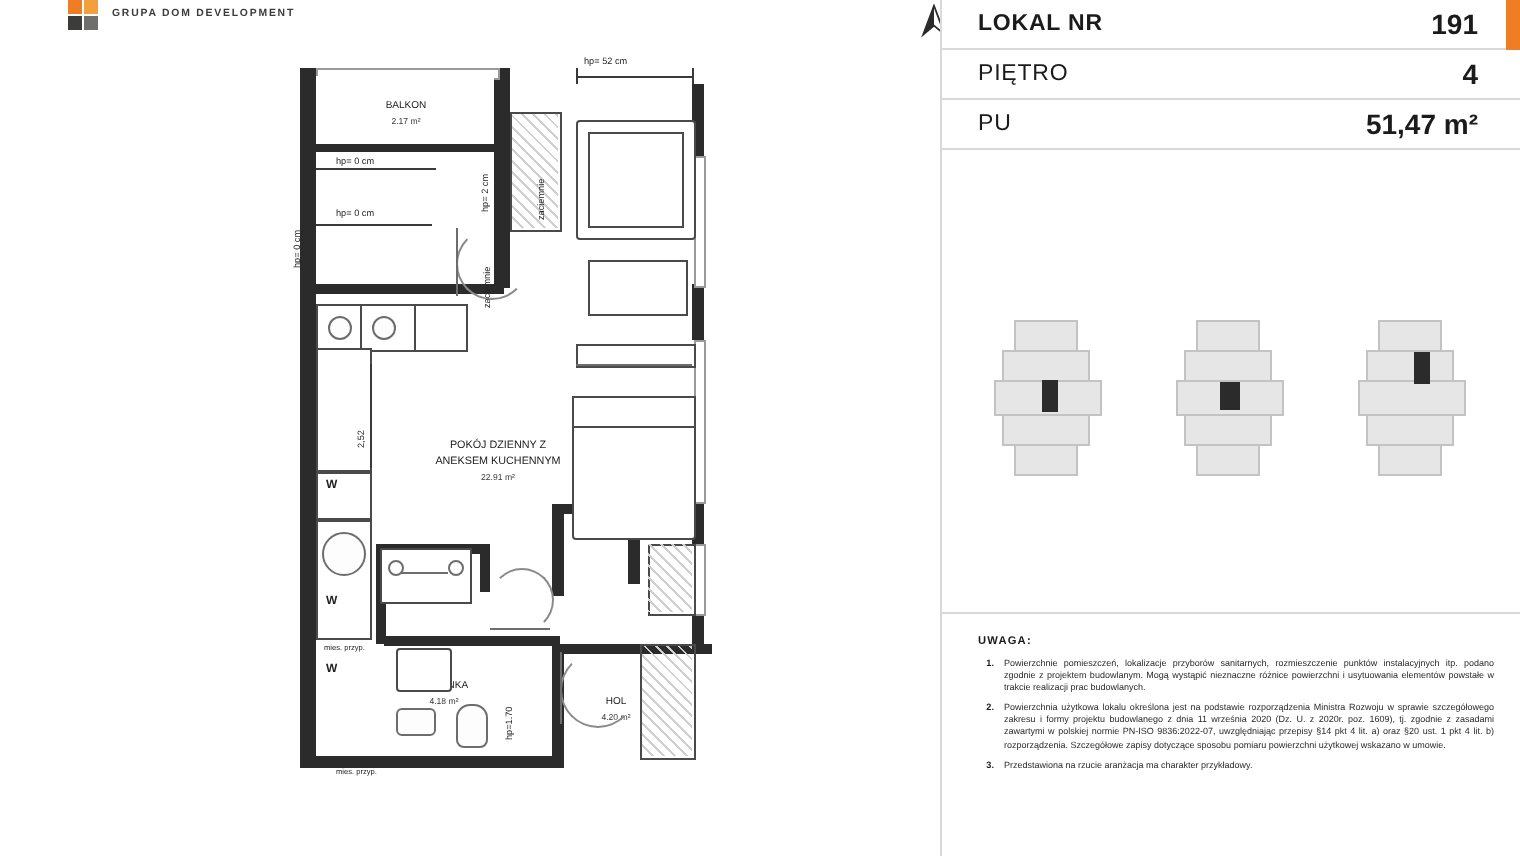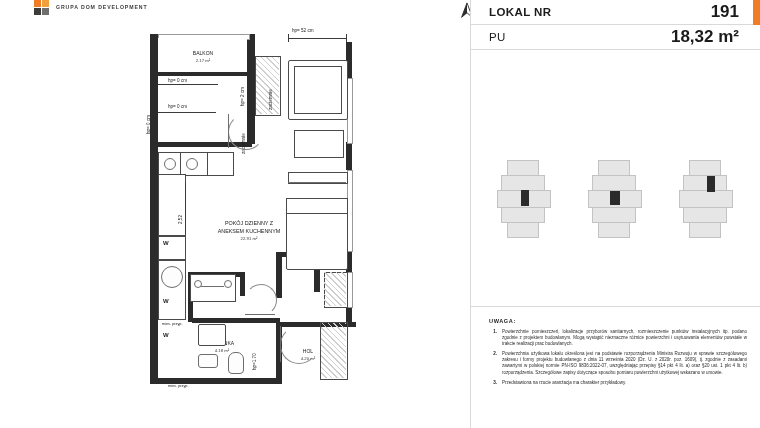--- a/index.html
+++ b/index.html
@@ -181,21 +181,21 @@
     padding: 0 22px 0 18px;
     border-bottom: 1px solid #d9d9d9;
     box-sizing: border-box;
   }
   .info-row .k {
     font-size: 11.5px;
     letter-spacing: 0.4px;
     color: #1b1b1b;
   }
   .info-row .v {
-    font-size: 17px;
+    font-size: 14px;
     font-weight: bold;
     color: #1b1b1b;
   }
   .info-row.first .k { font-weight: bold; }
   .info-row.first .v { font-weight: bold; }
   .accent-bar {
     position: absolute;
     right: 0;
     top: 0;
     width: 8px;
@@ -438,22 +438,26 @@
 
   <div class="info-panel">
 
     <div class="info-rows">
       <div class="info-row first">
         <span class="k">LOKAL NR</span>
         <span class="v">191</span>
         <span class="accent-bar"></span>
       </div>
       <div class="info-row">
+        <span class="k">PIĘTRO</span>
+        <span class="v">4</span>
+      </div>
+      <div class="info-row">
         <span class="k">PU</span>
-        <span class="v">18,32 m²</span>
+        <span class="v">51,47 m²</span>
       </div>
     </div>
 
     <div class="keyplans">
 
       <div class="keyplan">
         <span class="kp-block" style="left:18px; top:2px;  width:30px; height:14px;"></span>
         <span class="kp-block" style="left:12px; top:17px; width:42px; height:14px;"></span>
         <span class="kp-block" style="left:8px;  top:32px; width:52px; height:16px;"></span>
         <span class="kp-block" style="left:12px; top:49px; width:42px; height:14px;"></span>

